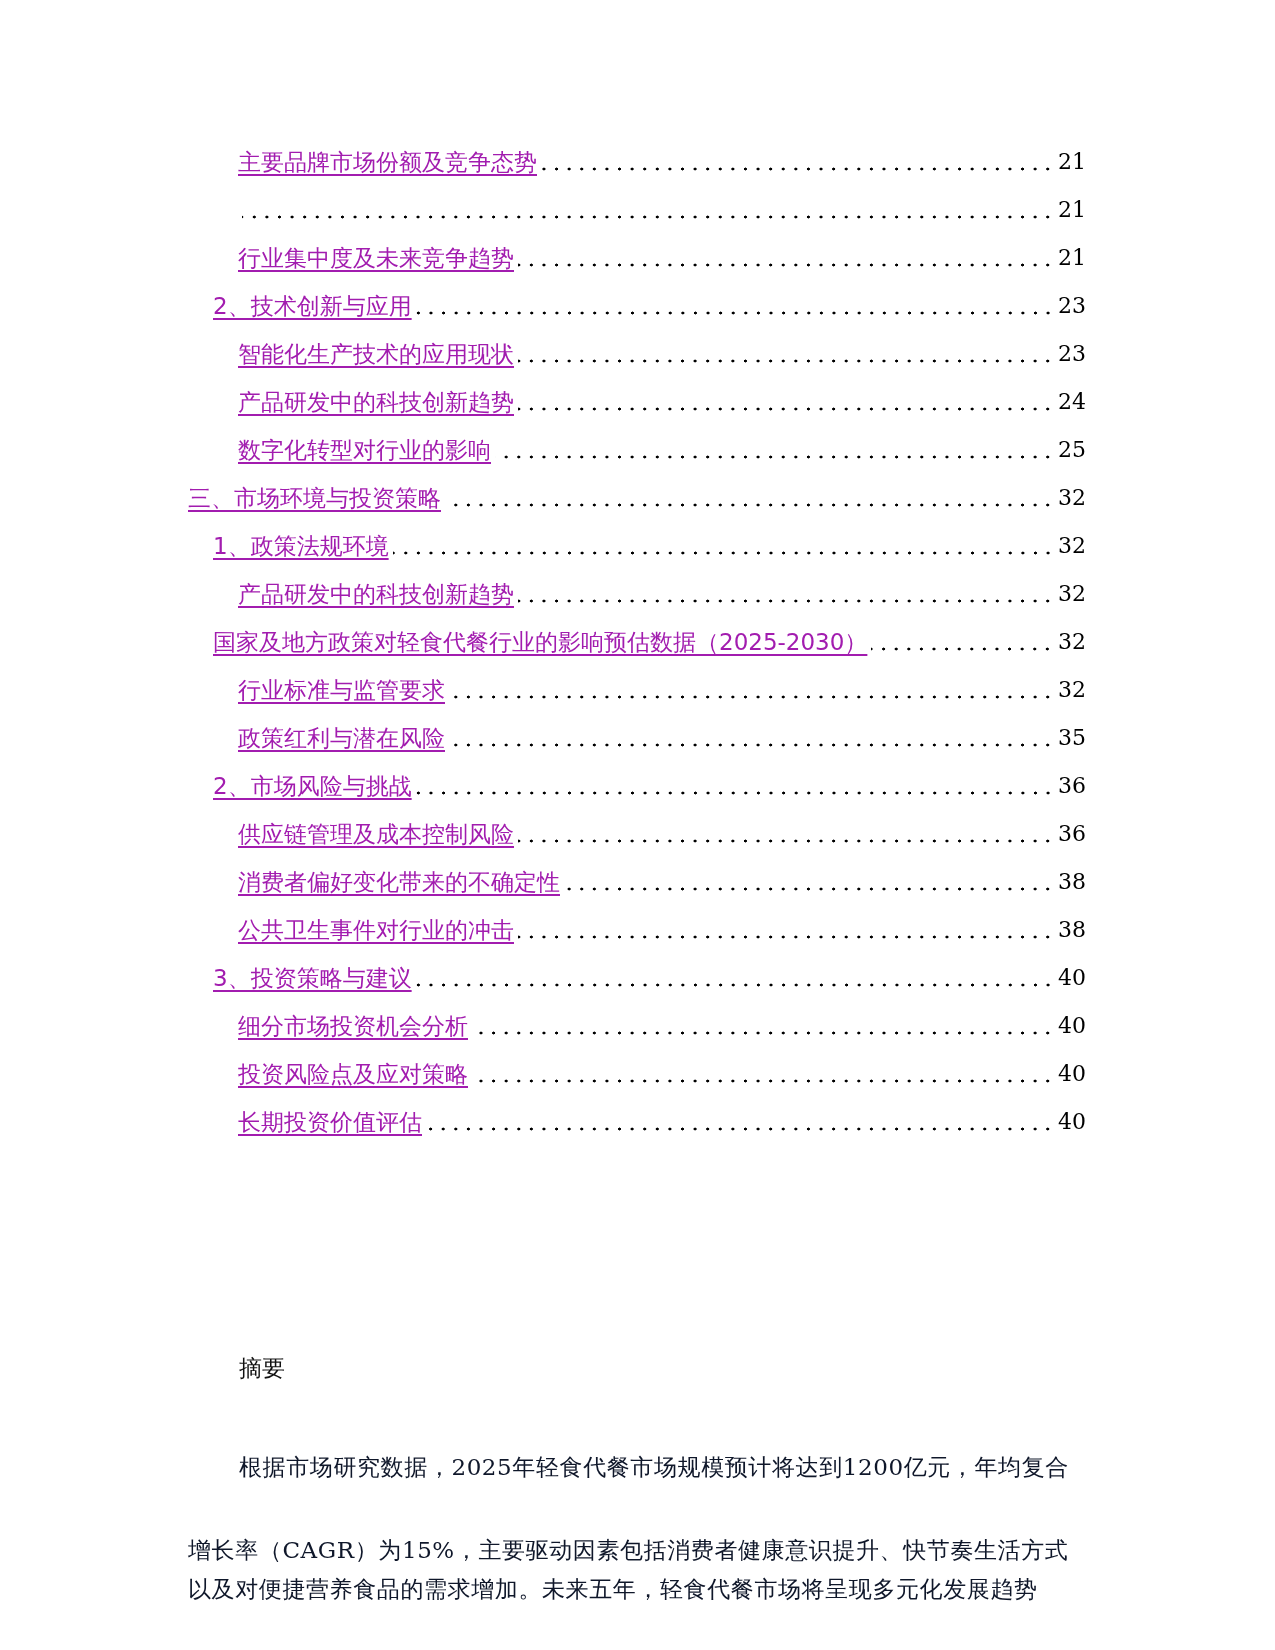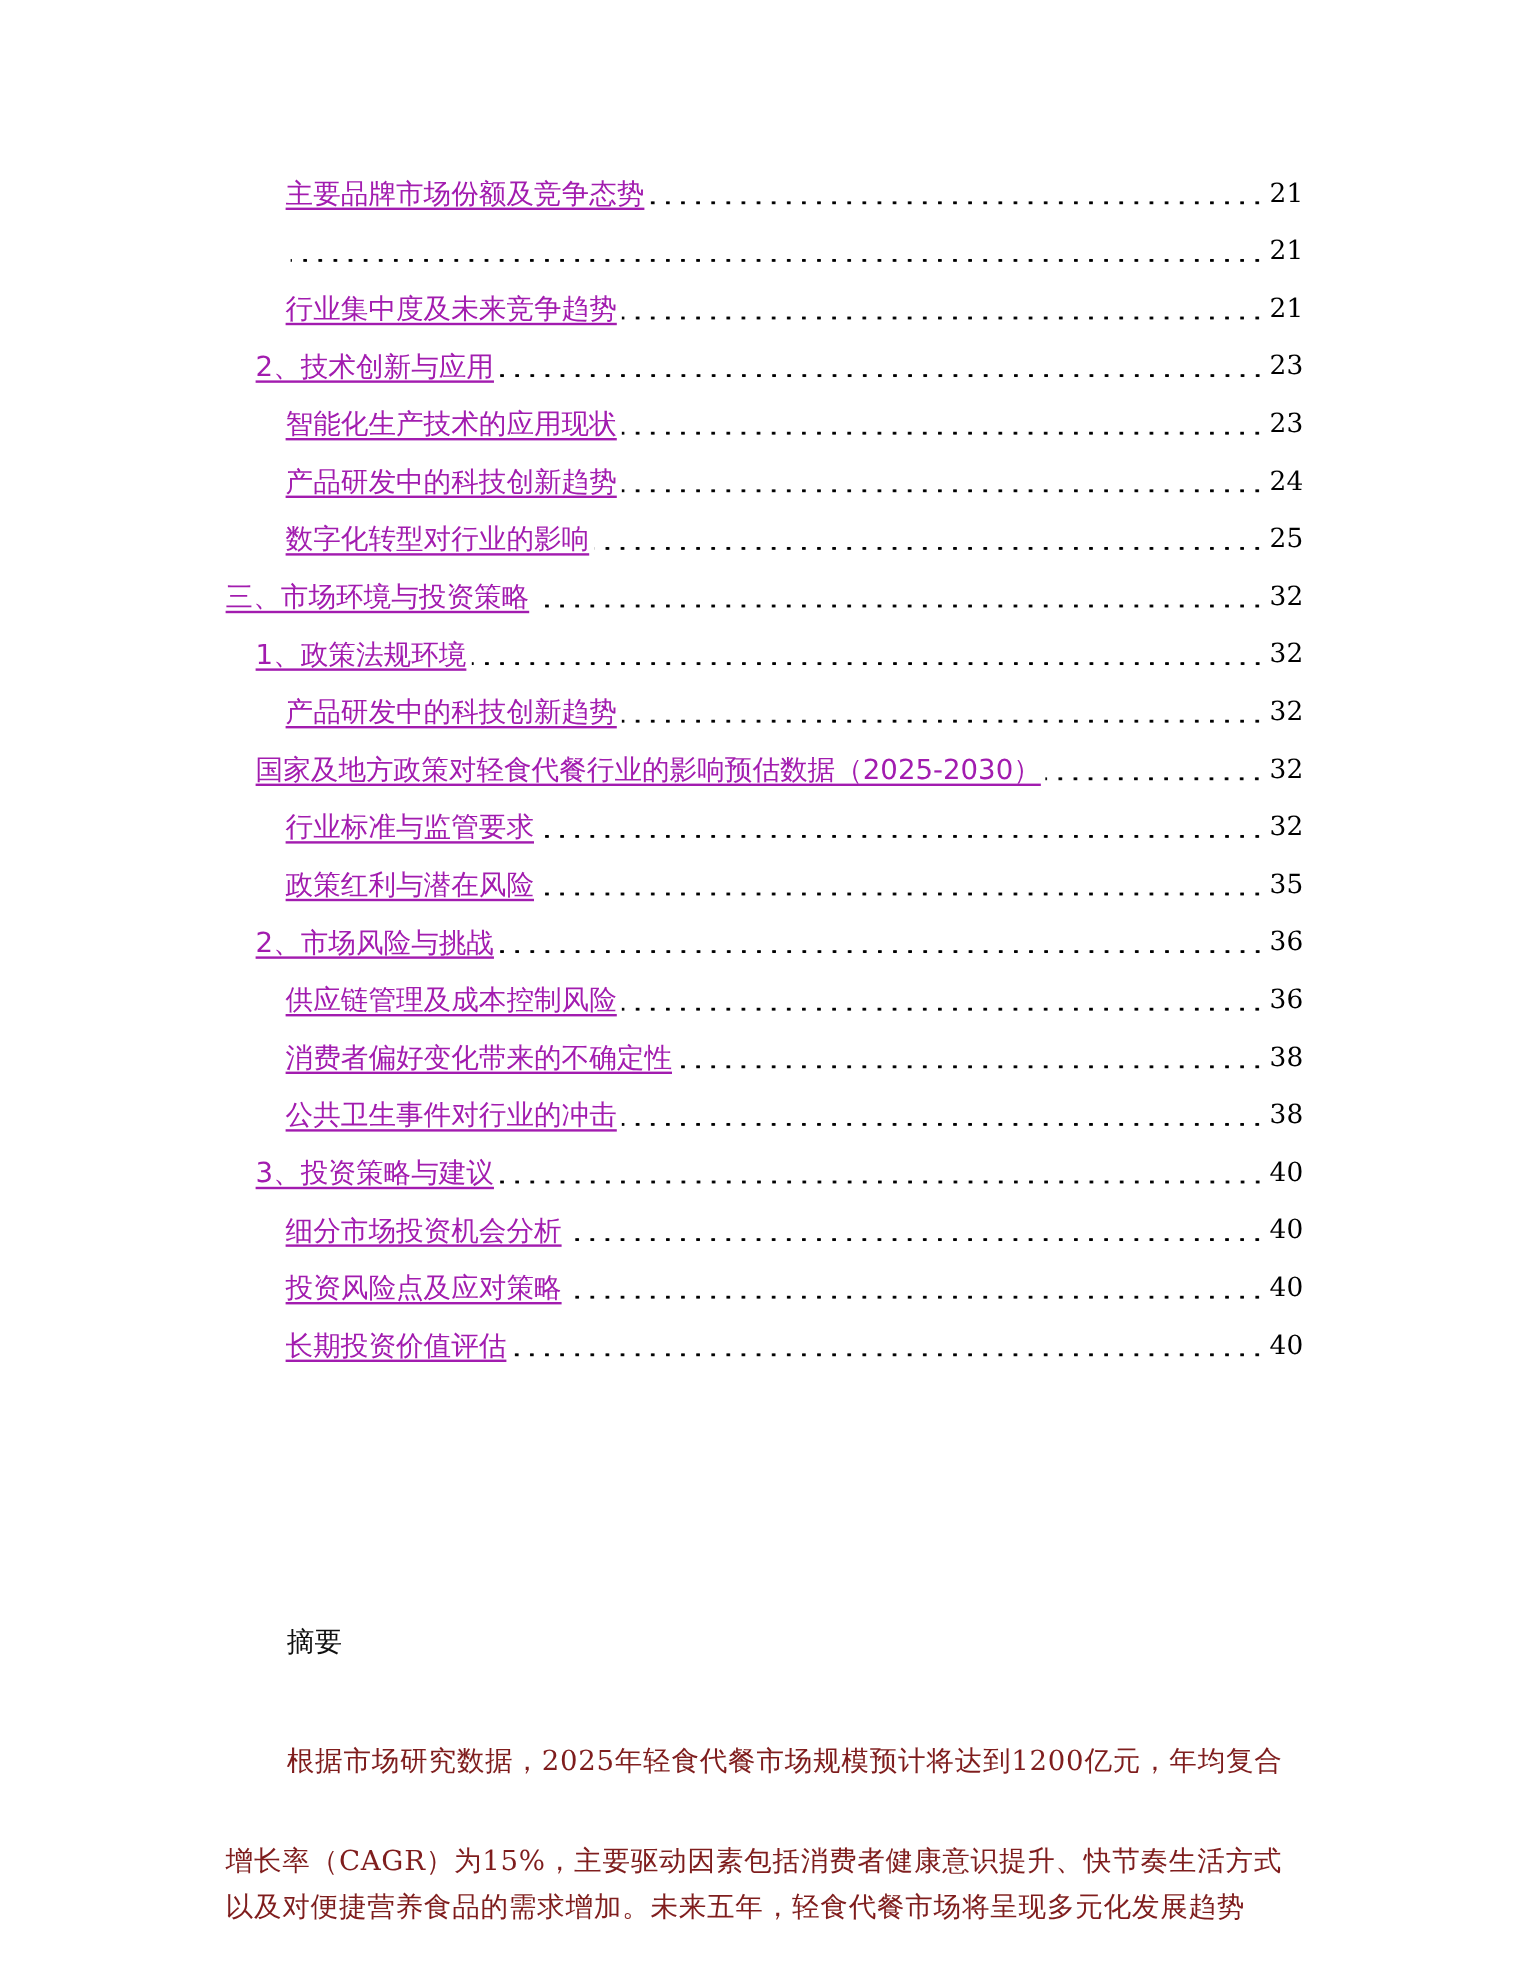--- a/index.html
+++ b/index.html
@@ -18,21 +18,21 @@
                    background-image: radial-gradient(circle, #000 1.4px, transparent 1.6px);
                    background-size: 12.6px 4px; background-repeat: repeat-x;
                    background-position: right center; }
   .pg { font-size: 22px; line-height: 30px; color: #000;
         font-family: "DejaVu Serif", "Liberation Serif", serif; }
   .lvl0 .entry { left: 188px; }
   .lvl1 .entry { left: 213px; }
   .lvl2 .entry { left: 238px; }
   .abstract-title { position: absolute; left: 239px; top: 1353px; font-size: 23px; color: #111;
                     font-family: Liberation Sans, sans-serif; }
-  .para-line { position: absolute; font-size: 23px; color: #7f1d1d; white-space: nowrap;
+  .para-line { position: absolute; font-size: 23px; color: #0f172a; white-space: nowrap;
                font-family: "DejaVu Serif", "Liberation Serif", serif; letter-spacing: 0.6px; text-align: right; }
 </style>
 </head>
 <body>
 
 <div class="toc">
   <div class="toc-row lvl2" style="top:143px">
     <div class="entry">
       <a class="toc-link">主要品牌市场份额及竞争态势</a>
       <span class="leader"></span>

